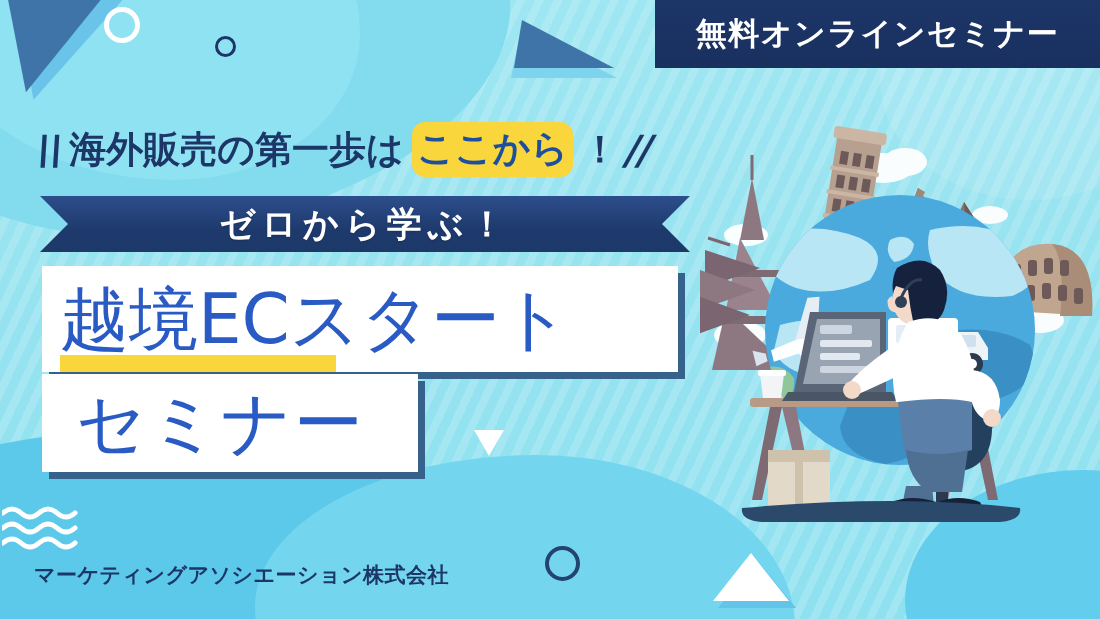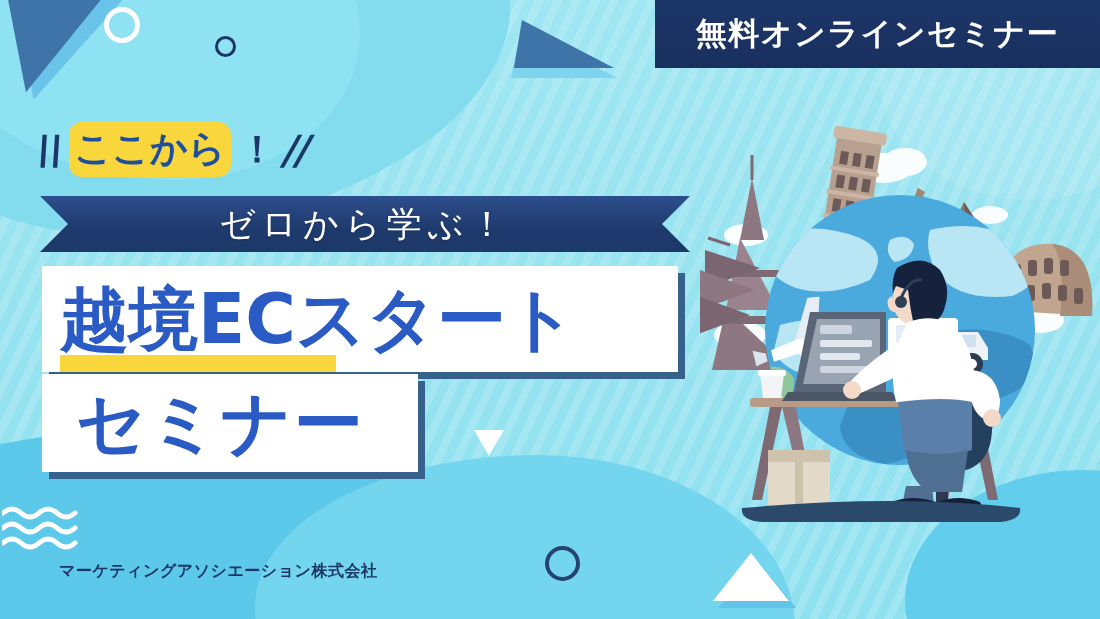--- a/index.html
+++ b/index.html
@@ -127,49 +127,48 @@
     background:#f9d63b;padding:2px 5px 3px 5px;border-radius:13px;
   }
   #sub-text-b{color:#1d3668;font-size:37px;font-weight:700;}
   #ribbon-clip{
     position:absolute;left:40px;top:196px;width:650px;height:56px;
     background:linear-gradient(180deg,#2d4e8c 0%,#1e3a6d 60%,#1c3968 100%);
     clip-path:polygon(0 0, 650px 0, 622px 50%, 650px 100%, 0 100%, 28px 50%);
     display:flex;align-items:center;justify-content:center;
   }
   #ribbon-text{
-    color:#ffffff;font-size:35px;font-weight:400;letter-spacing:6px;
+    color:#ffffff;font-size:35px;font-weight:700;letter-spacing:6px;
     text-shadow:0 1px 2px rgba(0,0,0,0.18);
   }
 
   
   .titlebox{
     position:absolute;background:#ffffff;
     box-shadow:7px 7px 0 0 #36618a;
     display:flex;align-items:center;
   }
   #title-box-1{left:42px;top:266px;width:636px;height:106px;}
   #title-box-2{left:42px;top:374px;width:376px;height:98px;}
   .title-line{
-    position:relative;color:#2a5bc4;font-weight:700;white-space:nowrap;
+    position:relative;color:#2a5bc4;font-weight:400;white-space:nowrap;
     line-height:1;
   }
   #title-line-1{font-size:69px;margin-left:18px;letter-spacing:0px;}
   #title-line-2{font-size:69px;margin-left:34px;letter-spacing:2px;}
   #title-highlight{
     position:absolute;left:60px;top:355px;width:276px;height:17px;
     background:#f9d63b;
   }
 
   
   #company{
     position:absolute;left:34px;top:561px;
-    color:#1d3668;font-size:16px;font-weight:700;letter-spacing:0.5px;
+    color:#1d3668;font-size:21px;font-weight:700;letter-spacing:0.5px;
     white-space:nowrap;
-    margin-left:25px;
   }
 
   
   #illustration{position:absolute;left:700px;top:120px;width:400px;height:410px;}
 </style>
 </head>
 <body>
 
 <div id="banner">
 
@@ -197,20 +196,21 @@
     <path d="M1 23 Q10 15 19 23 T37 23 T55 23 T73 23" stroke="#ffffff" stroke-width="5" fill="none" stroke-linecap="round"></path>
     <path d="M1 38 Q10 30 19 38 T37 38 T55 38 T73 38" stroke="#ffffff" stroke-width="5" fill="none" stroke-linecap="round"></path>
   </svg>
 
   <div id="top-banner">
     <span id="top-banner-text">無料オンラインセミナー</span>
   </div>
 
   <div id="subheadline">
     <span class="slashes" id="slash-left">//</span>
+    <span id="sub-text-a">海外販売の第一歩は</span>
     <span id="sub-text-hl">ここから</span>
     <span id="sub-text-b">！</span>
     <span class="slashes" id="slash-right">//</span>
   </div>
 
   <div id="ribbon-clip">
     <span id="ribbon-text">ゼロから学ぶ！</span>
   </div>
 
   <div class="titlebox" id="title-box-1">

